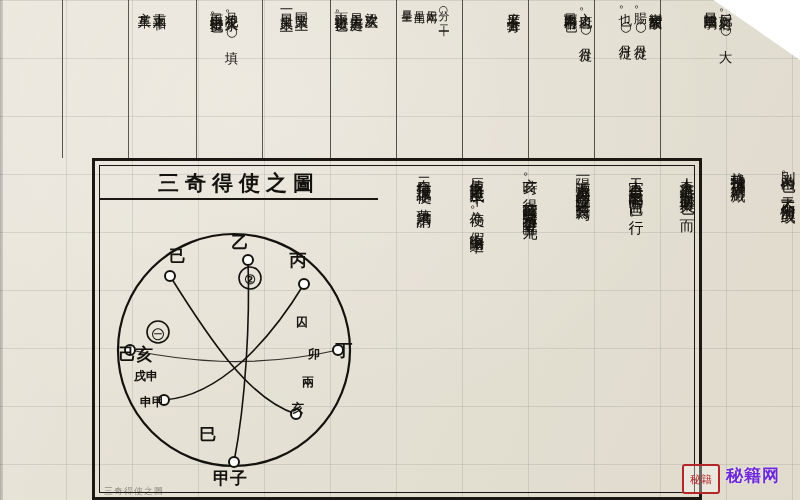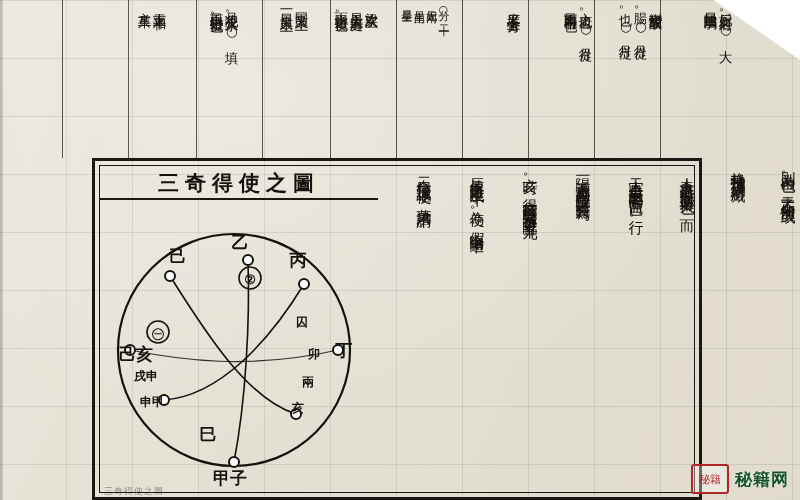--- a/index.html
+++ b/index.html
@@ -192,44 +192,44 @@
     top: -2px;
     width: 108px;
     height: 64px;
     background: linear-gradient(212deg, rgba(0,0,0,0.0) 52%, rgba(0,0,0,0.35) 53%, rgba(0,0,0,0.0) 57%);
     clip-path: polygon(18% 0%, 100% 0%, 100% 100%);
   }
 
   
   .watermark {
     position: absolute;
-    right: 11px;
+    right: 20px;
     bottom: 6px;
     display: flex;
-    align-items: center;
+    align-items: flex-start;
     gap: 6px;
   }
   .wm-seal {
     width: 34px;
     height: 26px;
     border: 2px solid #b3262a;
     border-radius: 3px;
     display: flex;
     align-items: center;
     justify-content: center;
     color: #b3262a;
     font-family: "DejaVu Serif", serif;
     font-size: 11px;
     letter-spacing: 0px;
     background: rgba(255,255,255,0.35);
   }
   .wm-text {
     font-family: "DejaVu Serif", serif;
     font-size: 17px;
-    color: #14532d;
+    color: #6d28d9;
     letter-spacing: 1px;
     font-weight: bold;
     text-shadow: 0 0 2px rgba(255,255,255,0.9);
   }
 
   
   .bottom-caption {
     position: absolute;
     left: 104px;
     bottom: 2px;

